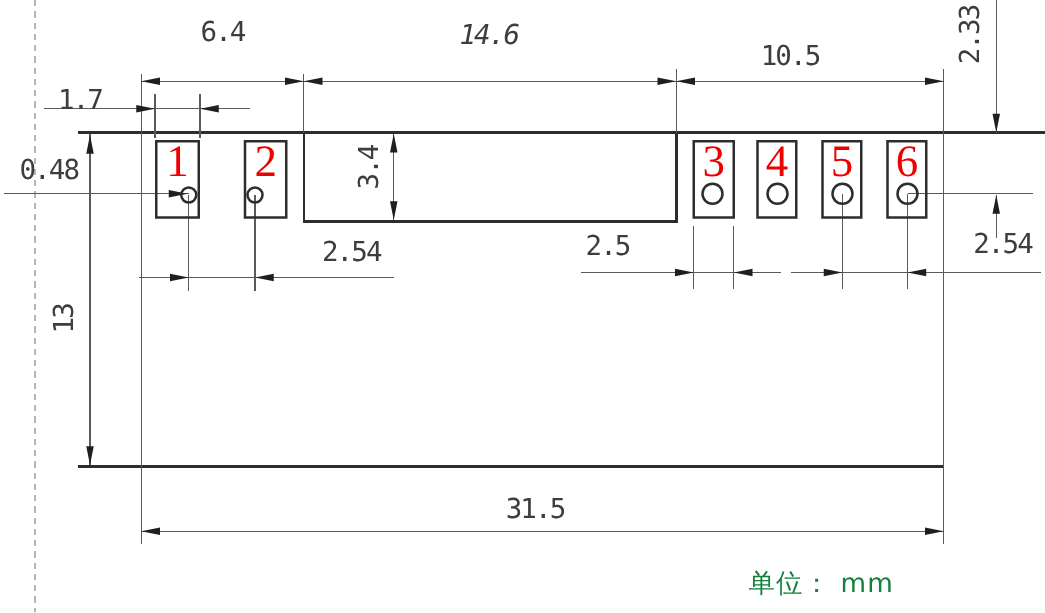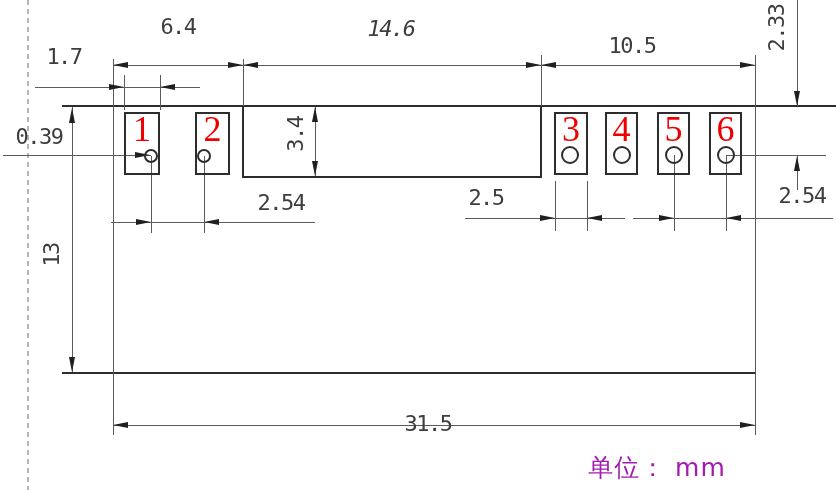--- a/index.html
+++ b/index.html
@@ -20,21 +20,21 @@
     position:absolute;box-sizing:border-box;border:2px solid #2d2d2d;border-radius:50%;background:transparent;
   }
   
   .dim-label{
     position:absolute;transform:translate(-50%,-50%);
     font-size:22px;letter-spacing:-1.5px;color:#3d3d3d;white-space:nowrap;line-height:1;
   }
   .dim-label.rot{transform:translate(-50%,-50%) rotate(-90deg);}
   .unit-note{
     position:absolute;transform:translate(-50%,-50%);
-    font-family:"DejaVu Sans", sans-serif;font-size:25px;color:#a21caf;white-space:nowrap;line-height:1;
+    font-family:"DejaVu Sans", sans-serif;font-size:21px;color:#15803d;white-space:nowrap;line-height:1;
     letter-spacing:1px;
   }
 </style>
 </head>
 <body>
 
 <div class="canvas">
 
   <svg class="linework" width="836" height="490" viewBox="0 0 836 490">
 
@@ -121,28 +121,28 @@
     <span class="pad-num">6</span>
   </div>
 
   <div class="hole" style="left:144px;top:149px;width:14px;height:14px;"></div>
   <div class="hole" style="left:197px;top:149px;width:14px;height:14px;"></div>
   <div class="hole" style="left:561px;top:146px;width:18px;height:18px;"></div>
   <div class="hole" style="left:613px;top:146px;width:18px;height:18px;"></div>
   <div class="hole" style="left:665px;top:146px;width:18px;height:18px;"></div>
   <div class="hole" style="left:717px;top:146px;width:18px;height:18px;"></div>
 
-  <div class="dim-label" style="left:64px;top:57px;">1.7</div>
+  <div class="dim-label" style="left:64px;top:81px;">1.7</div>
   <div class="dim-label" style="left:178px;top:27px;">6.4</div>
   <div class="dim-label" style="left:391px;top:29px;font-style:italic;">14.6</div>
   <div class="dim-label" style="left:632px;top:46px;">10.5</div>
   <div class="dim-label rot" style="left:777px;top:28px;">2.33</div>
-  <div class="dim-label" style="left:39px;top:137px;">0.39</div>
+  <div class="dim-label" style="left:39px;top:137px;">0.48</div>
   <div class="dim-label rot" style="left:296px;top:134px;">3.4</div>
   <div class="dim-label" style="left:281px;top:203px;">2.54</div>
   <div class="dim-label" style="left:486px;top:198px;">2.5</div>
   <div class="dim-label" style="left:802px;top:196px;">2.54</div>
   <div class="dim-label rot" style="left:52px;top:255px;">13</div>
-  <div class="dim-label" style="left:428px;top:424px;">31.5</div>
+  <div class="dim-label" style="left:428px;top:408px;">31.5</div>
 
   <div class="unit-note" style="left:657px;top:467px;">单位： mm</div>
 
 </div>
 
 </body></html>

